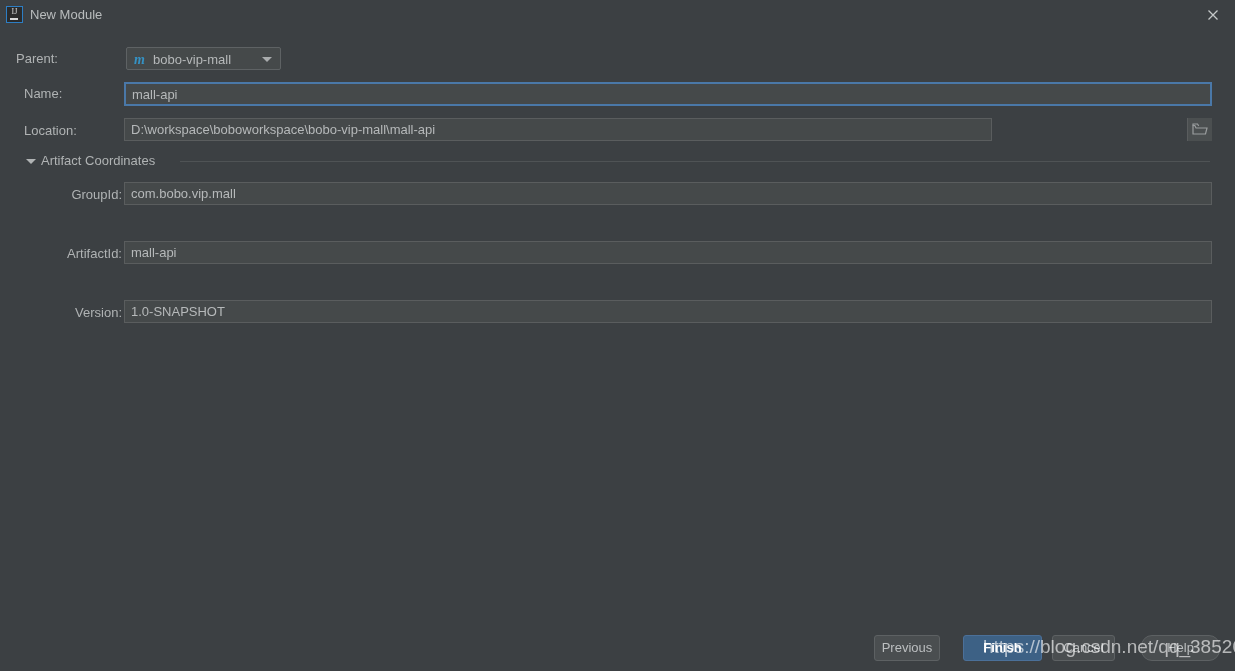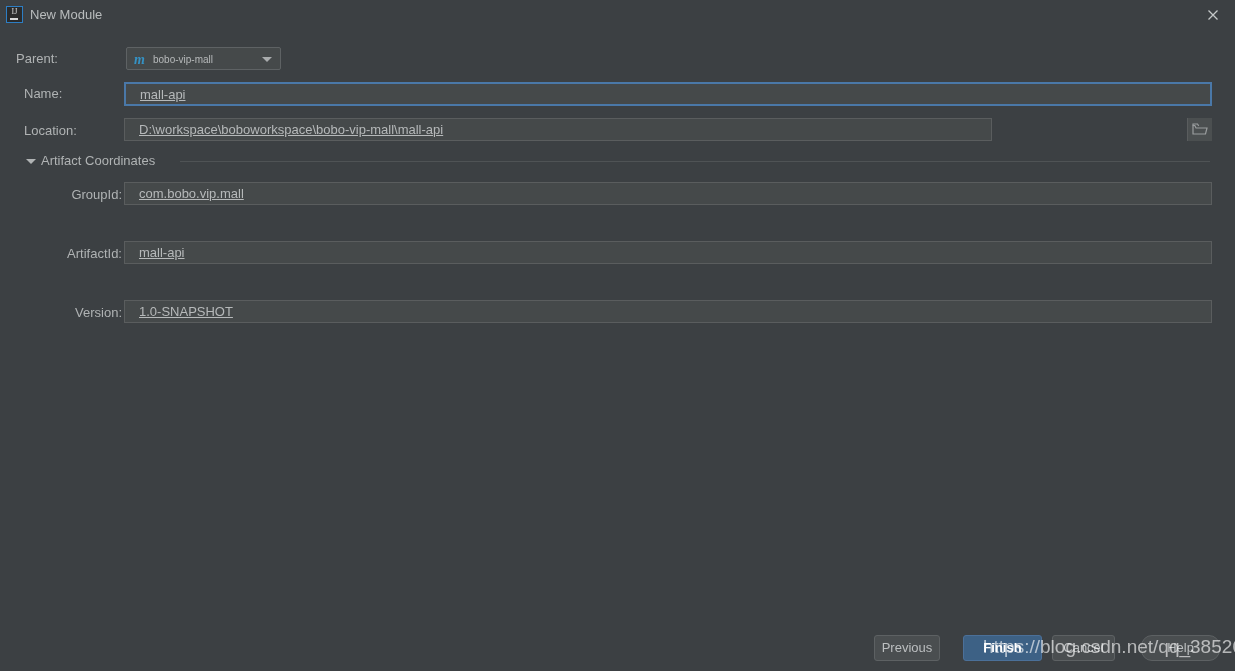--- a/index.html
+++ b/index.html
@@ -83,25 +83,24 @@
   .field-label.right { text-align: right; }
 
   .text-input {
     position: absolute;
     box-sizing: border-box;
     background: #45494a;
     border: 1px solid #5a5d5e;
     color: #b6b9ba;
     font-size: 13px;
     font-family: "Liberation Sans", sans-serif;
-    padding: 0 14px;
+    padding: 0 6px;
     line-height: 20px;
     height: 22px;
     outline: none;
-    text-decoration: underline;
   }
   .text-input.focused {
     border: 2px solid #4a78a8;
     background: #45494a;
   }
 
   
   #parent-combo {
     position: absolute;
     left: 126px; top: 18px;
@@ -118,21 +117,21 @@
     font-family: "Liberation Serif", serif;
     font-style: italic;
     font-weight: bold;
     font-size: 14px;
     color: #3592c4;
     line-height: 19px;
   }
   #parent-combo .combo-text {
     position: absolute;
     left: 26px; top: 2px;
-    font-size: 10px;
+    font-size: 13px;
     color: #b6b9ba;
     line-height: 19px;
     white-space: nowrap;
   }
   #parent-combo .combo-arrow {
     position: absolute;
     right: 8px; top: 9px;
     width: 0; height: 0;
     border-left: 5px solid transparent;
     border-right: 5px solid transparent;

